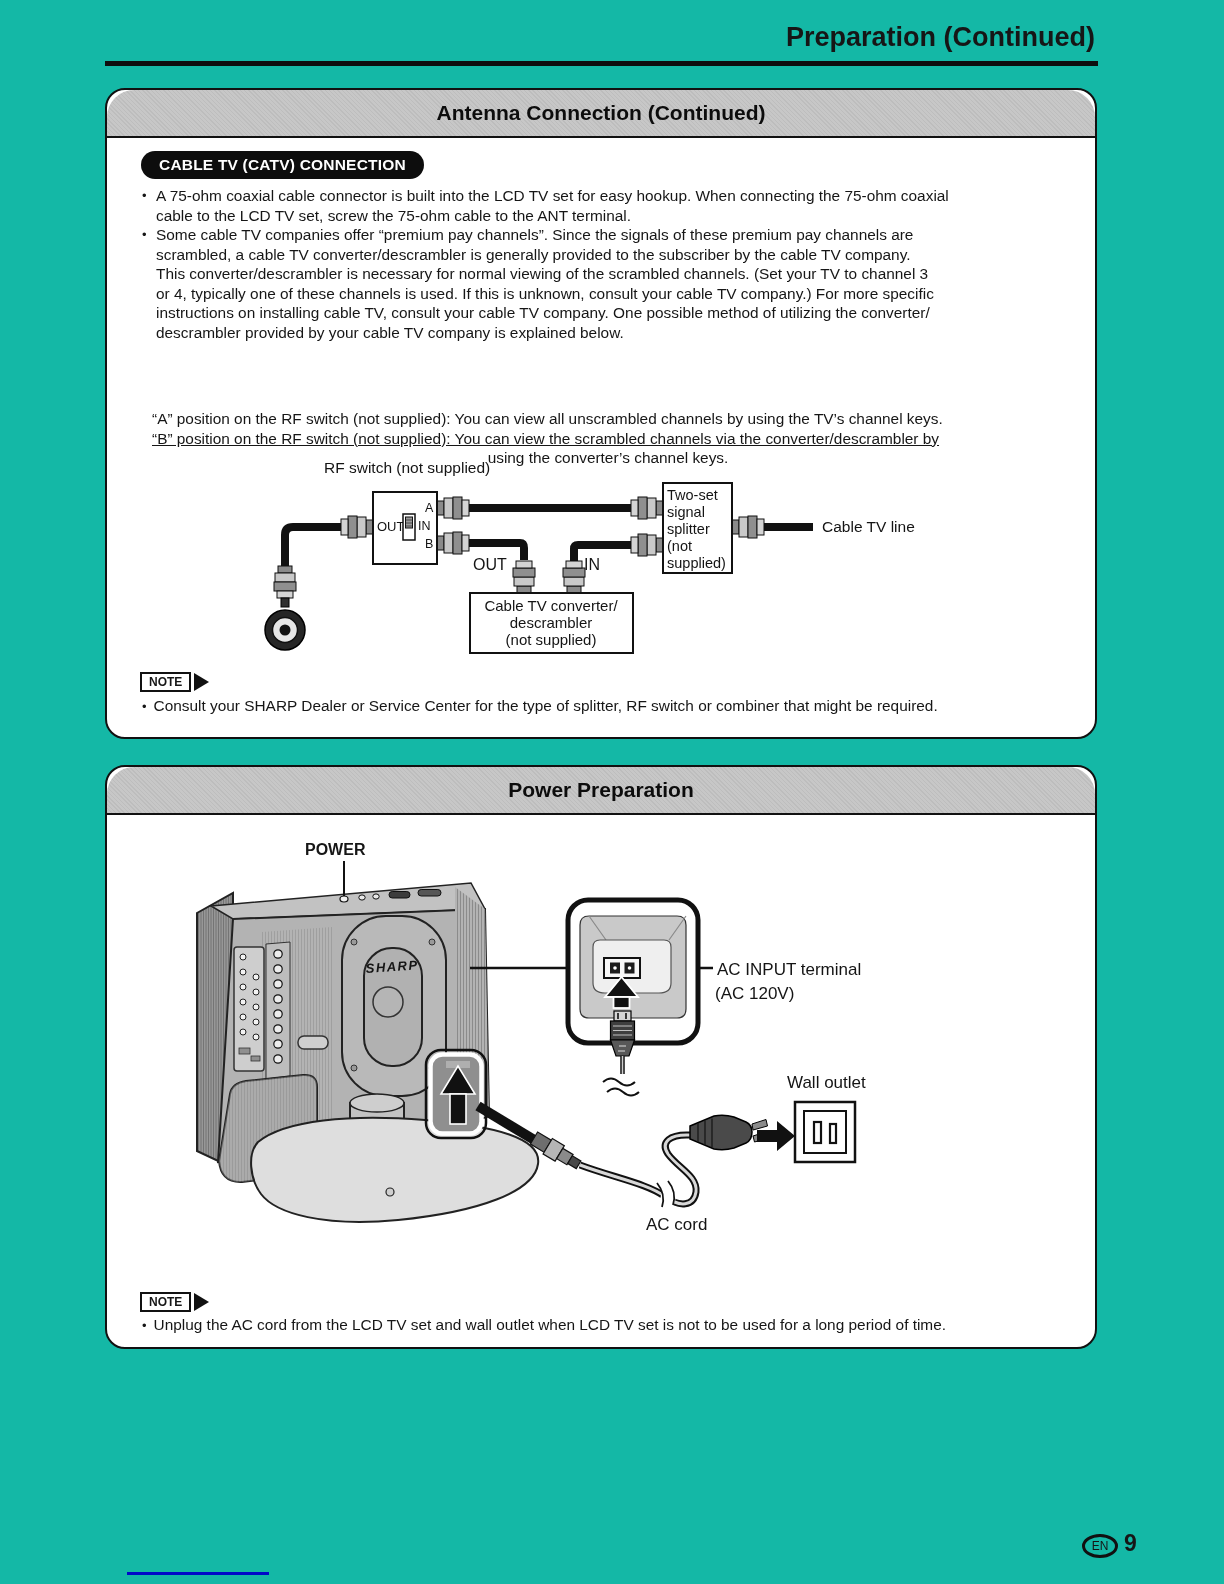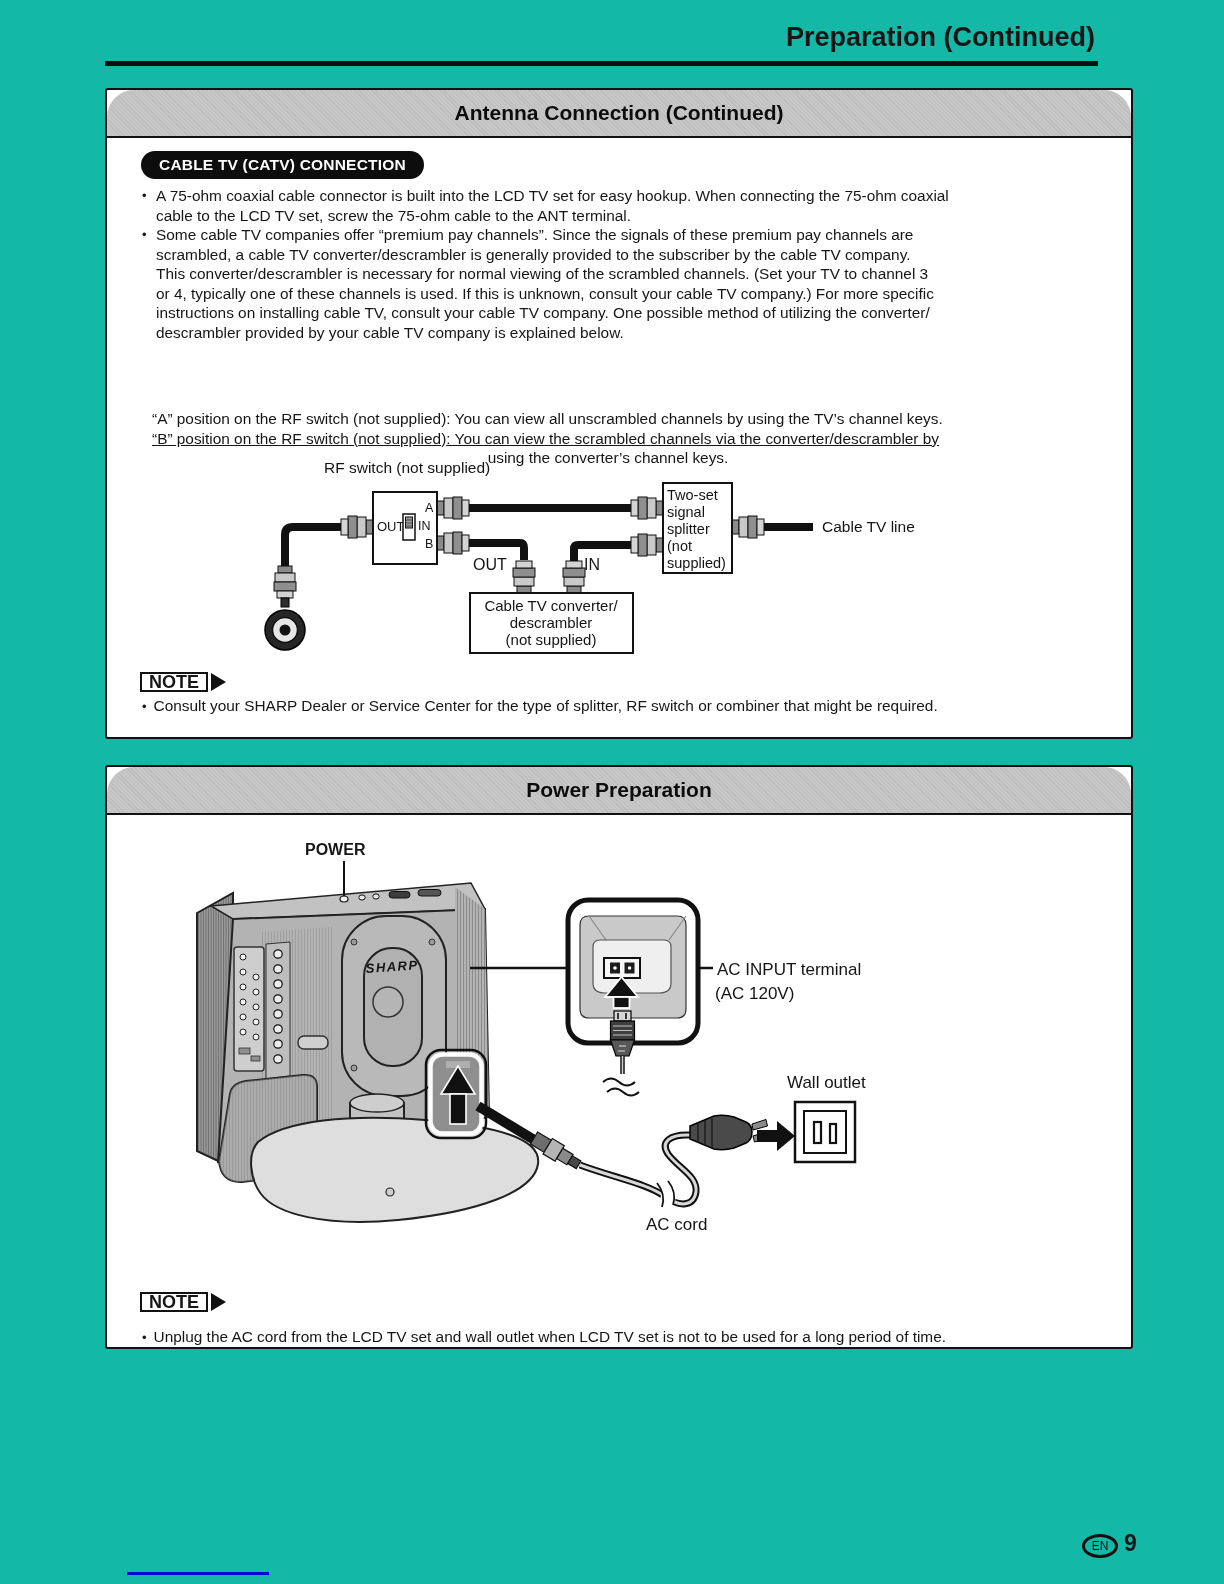--- a/index.html
+++ b/index.html
@@ -2,36 +2,36 @@
 <html><head>
 <meta charset="utf-8">
 <style>
   html,body{margin:0;padding:0;background:#e8e8e8;}
   #page{position:relative;width:1224px;height:1584px;background:#14b8a6;
         font-family:"Liberation Sans", sans-serif;color:#161616;overflow:hidden;}
   
   .page-title{position:absolute;top:22px;right:129px;font-size:27px;font-weight:bold;letter-spacing:0;}
   .top-rule{position:absolute;left:105px;top:61px;width:993px;height:5px;background:#0e0e0e;}
   
-  .roundbox{position:absolute;left:105px;width:988px;border:2.5px solid #111;border-radius:3px;background:#fff;padding-left:36px;}
+  .roundbox{position:absolute;left:105px;width:988px;border:2.5px solid #111;border-radius:20px;background:#fff;}
   .boxhead{position:absolute;left:0;top:0;width:100%;height:46px;border-bottom:2.5px solid #111;
            border-radius:27px 27px 0 0;background:#c7c7c7;
            background-image:repeating-linear-gradient(45deg,rgba(0,0,0,0.05) 0 1px,transparent 1px 3px);
            display:flex;align-items:center;justify-content:center;
            font-size:21px;font-weight:bold;color:#0c0c0c;}
   .catv-pill{position:absolute;left:34px;top:61px;height:28px;border-radius:14px;background:#0d0d0d;
              color:#fff;font-weight:bold;font-size:15.5px;display:flex;align-items:center;padding:0 18px;letter-spacing:.2px;}
   
   .para{position:absolute;width:920px;font-size:15.4px;line-height:19.5px;}
   .para .line{position:relative;padding-left:14px;white-space:nowrap;}
   .para .dot{position:absolute;left:0;top:0;font-size:13px;}
   .ab-center{text-align:center;}
   
   .note-wrap{position:absolute;display:flex;align-items:center;}
-  .note-box{border:2.5px solid #111;font-weight:bold;font-size:18px;padding:0 7px;line-height:16px;background:#fff;}
+  .note-box{border:2.5px solid #111;font-weight:bold;font-size:12px;padding:0 7px;line-height:16px;background:#fff;}
   .note-arrow{width:0;height:0;border-top:9px solid transparent;border-bottom:9px solid transparent;
               border-left:15px solid #111;margin-left:3px;}
   .note-text{position:absolute;font-size:15.4px;line-height:19.5px;white-space:nowrap;}
   .note-text .dot{font-size:13px;margin-right:7px;}
   .power-label{position:absolute;left:305px;top:841px;font-size:16px;font-weight:bold;}
   
   .lang-oval{position:absolute;left:1082px;top:1534px;width:30px;height:18px;border:3px solid #111;
              border-radius:50%;text-align:center;font-size:12px;font-weight:normal;line-height:18px;}
   .page-num{position:absolute;left:1124px;top:1530px;font-size:23px;font-weight:bold;}
   .blue-line{position:absolute;left:127px;top:1572px;width:142px;height:3px;background:#0009c8;}
@@ -314,21 +314,21 @@
     <text x="717" y="975" font-size="17">AC INPUT terminal</text>
     <text x="715" y="999" font-size="17">(AC 120V)</text>
     <text x="787" y="1088" font-size="17">Wall outlet</text>
     <text x="646" y="1230" font-size="17">AC cord</text>
   </svg>
 
   <div class="note-wrap" style="left:140px;top:1292px;">
     <span class="note-box">NOTE</span>
     <span class="note-arrow"></span>
   </div>
-  <div class="note-text" style="left:142px;top:1315px;margin-top:12px;">
+  <div class="note-text" style="left:142px;top:1315px;">
     <span class="dot">•</span><span>Unplug the AC cord from the LCD TV set and wall outlet when LCD TV set is not to be used for a long period of time.</span>
   </div>
 
   <div class="lang-oval">EN</div>
   <div class="page-num">9</div>
   <div class="blue-line"></div>
 
 </div>
 
 </body></html>

